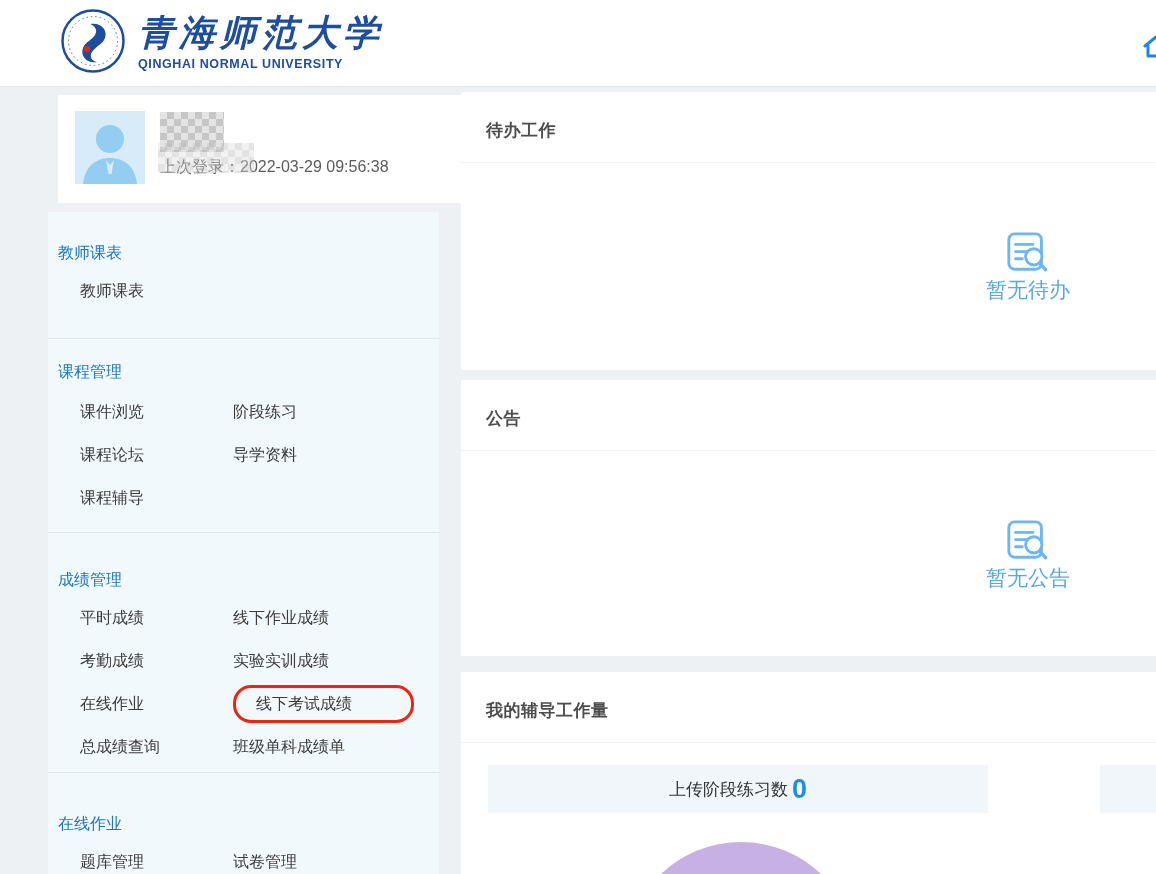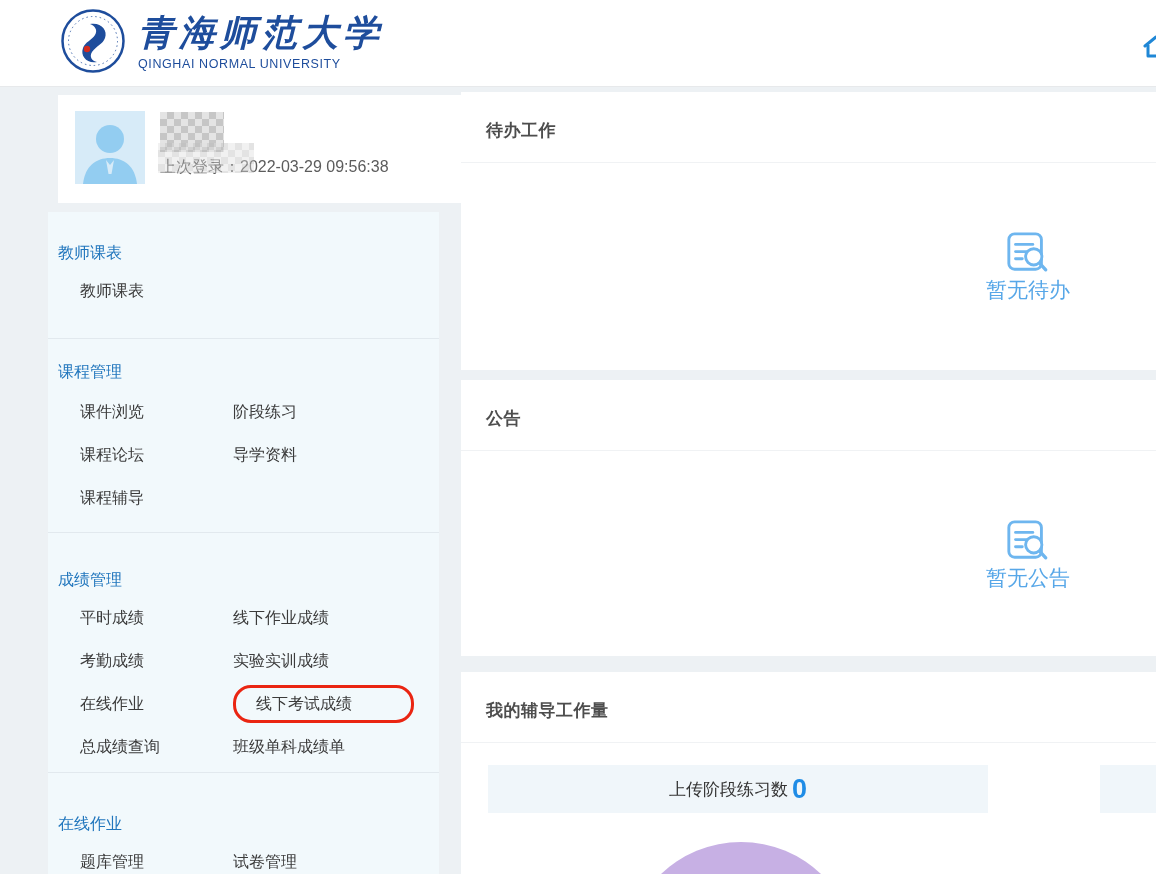--- a/index.html
+++ b/index.html
@@ -8,21 +8,21 @@
   .page { position:relative; width:1156px; height:874px; background:#edf1f4; overflow:hidden; }
 
   
   .top-header { position:absolute; left:0; top:0; width:1156px; height:87px;
                 background:#ffffff; border-bottom:1px solid #e7e9eb; }
   .logo-wrap { position:absolute; left:60px; top:8px; display:flex; align-items:center; }
   .seal { width:66px; height:66px; }
   .logo-text { margin-left:12px; }
   .uni-zh { font-family:"DejaVu Serif","Liberation Serif",serif; font-style:italic; font-weight:700;
             font-size:36px; letter-spacing:5px; color:#1e4d9c; line-height:40px; }
-  .uni-en { font-size:12.5px; font-weight:400; letter-spacing:0.6px; color:#1e4d9c; margin-top:5px; }
+  .uni-en { font-size:12.5px; font-weight:700; letter-spacing:0.6px; color:#1e4d9c; margin-top:5px; }
   .header-home { position:absolute; top:33px; right:-14px; width:28px; height:28px; }
 
   
   .profile-card { position:absolute; left:58px; top:95px; width:462px; height:108px; background:#fff; }
   .avatar { position:absolute; left:17px; top:16px; width:70px; height:73px; background:#d7ebf8; }
   .profile-text { position:absolute; left:102px; top:62px; font-size:16px; color:#5c5c5c; white-space:nowrap; }
   .mosaic { position:absolute;
             background-image:
               linear-gradient(45deg,#bdbdbd 25%,transparent 25%,transparent 75%,#bdbdbd 75%),
               linear-gradient(45deg,#bdbdbd 25%,#e0e0e0 25%,#e0e0e0 75%,#bdbdbd 75%);

